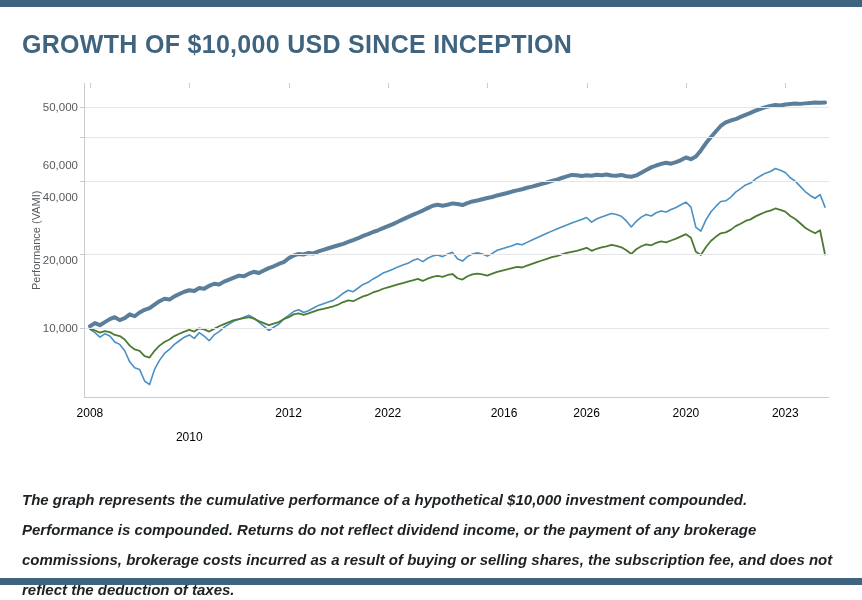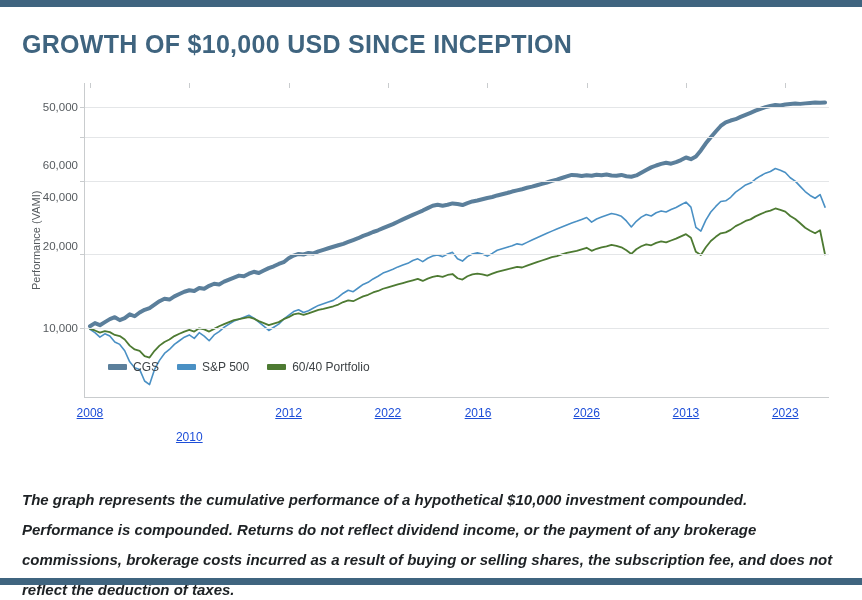--- a/index.html
+++ b/index.html
@@ -83,23 +83,22 @@
     left: -5px;
     width: 5px; height: 1px;
     background: #c9ccce;
   }
   .xtick {
     position: absolute;
     top: 100%;
     margin-top: 9px;
     transform: translateX(-50%);
     font-size: 12px;
-    color: #1d4ed8;
+    color: #000000;
     white-space: nowrap;
-    text-decoration: underline;
   }
   .xtickmark {
     position: absolute;
     top: 0;
     width: 1px; height: 5px;
     background: #c9ccce;
   }
   svg.series { position: absolute; left: 0; top: 0; overflow: visible; }
 
   .legend {
@@ -140,61 +139,47 @@
       <svg class="series" id="series-svg" width="745" height="315">
           <polyline points="4.97,246.40 9.93,249.68 14.90,254.21 19.87,250.79 24.83,253.06 29.80,258.95 34.77,261.40 39.73,267.78 44.70,278.86 49.67,284.86 54.63,286.42 59.60,297.99 64.57,301.54 69.53,286.42 74.50,277.41 79.47,270.44 84.43,266.47 89.40,261.40 94.37,257.74 99.33,254.21 104.30,251.92 109.27,255.38 114.23,249.68 119.20,253.06 124.17,257.74 129.13,251.92 134.10,248.57 139.07,244.27 144.03,241.15 149.00,238.12 153.97,236.15 158.93,234.21 163.90,232.31 168.87,235.17 173.83,239.12 178.80,243.22 183.77,247.48 188.73,244.27 193.70,241.15 198.67,236.15 203.63,232.31 208.60,228.60 213.57,226.79 218.53,229.51 223.50,227.69 228.47,225.02 233.43,222.41 238.40,220.70 243.37,219.03 248.33,217.37 253.30,214.15 258.27,210.24 263.23,207.22 268.20,208.72 273.17,205.01 278.13,201.42 283.10,199.32 288.07,195.92 293.03,193.27 298.00,190.05 302.97,188.17 307.93,186.31 312.90,183.89 317.87,182.11 322.83,180.36 327.80,177.50 332.77,175.83 337.73,178.64 342.70,175.27 347.67,173.09 352.63,172.01 357.60,173.63 362.57,170.95 367.53,169.37 372.50,175.83 377.47,178.07 382.43,173.63 387.40,170.95 392.37,169.89 397.33,170.95 402.30,173.09 407.27,170.42 412.23,167.30 417.20,165.77 422.17,164.27 427.13,162.78 432.10,160.84 437.07,161.81 442.03,159.40 447.00,157.05 451.97,154.75 456.93,152.50 461.90,150.29 466.87,148.13 471.83,146.01 476.80,143.93 481.77,141.90 486.73,139.90 491.70,138.32 496.67,136.39 501.63,134.49 506.60,139.11 511.57,136.01 516.53,134.12 521.50,132.26 526.47,130.43 531.43,131.52 536.40,133.37 541.37,137.94 546.33,143.93 551.30,138.32 556.27,134.12 561.23,131.52 566.20,133.00 571.17,129.71 576.13,127.92 581.10,128.99 586.07,126.52 591.03,124.44 596.00,121.73 600.97,119.09 605.93,124.10 610.90,144.35 615.87,148.13 620.83,137.16 625.80,128.99 630.77,123.42 635.73,118.45 640.70,117.80 645.67,114.32 650.63,109.15 655.60,105.64 660.57,101.98 665.53,100.05 670.50,96.04 675.47,92.94 680.43,90.17 685.40,88.44 690.37,85.55 695.33,87.23 700.30,89.43 705.27,94.74 710.23,98.16 715.20,103.37 720.17,108.56 725.13,112.46 730.10,115.26 735.07,111.55 740.03,124.10" fill="none" stroke="#4a90c4" stroke-width="1.6" stroke-linejoin="round" stroke-linecap="round"></polyline>
           <polyline points="4.97,245.86 9.93,247.48 14.90,249.68 19.87,248.03 24.83,249.12 29.80,251.92 34.77,253.06 39.73,256.55 44.70,262.64 49.67,266.47 54.63,267.78 59.60,273.17 64.57,274.57 69.53,267.78 74.50,262.64 79.47,258.95 84.43,256.55 89.40,253.06 94.37,250.79 99.33,248.57 104.30,246.94 109.27,248.57 114.23,245.33 119.20,246.40 124.17,248.57 129.13,245.86 134.10,243.22 139.07,241.15 144.03,239.12 149.00,237.13 153.97,236.15 158.93,235.17 163.90,234.21 168.87,235.66 173.83,238.12 178.80,240.13 183.77,242.18 188.73,240.64 193.70,239.12 198.67,236.15 203.63,234.21 208.60,231.37 213.57,230.44 218.53,231.84 223.50,230.44 228.47,228.60 233.43,226.79 238.40,225.90 243.37,224.58 248.33,223.27 253.30,221.55 258.27,219.03 263.23,217.37 268.20,218.20 273.17,215.75 278.13,213.35 283.10,211.79 288.07,209.48 293.03,207.97 298.00,205.74 302.97,204.28 307.93,202.84 312.90,201.42 317.87,200.02 322.83,198.63 327.80,197.27 332.77,195.92 337.73,197.95 342.70,195.58 347.67,193.93 352.63,192.95 357.60,193.93 362.57,191.97 367.53,191.01 372.50,195.25 377.47,196.59 382.43,193.27 387.40,191.33 392.37,190.69 397.33,191.33 402.30,192.62 407.27,190.69 412.23,188.79 417.20,187.55 422.17,186.31 427.13,185.10 432.10,183.89 437.07,184.49 442.03,182.70 447.00,180.94 451.97,179.21 456.93,177.50 461.90,175.83 466.87,174.17 471.83,173.09 476.80,171.48 481.77,169.89 486.73,168.85 491.70,167.81 496.67,166.28 501.63,164.77 506.60,167.81 511.57,165.77 516.53,164.27 521.50,163.28 526.47,161.81 531.43,162.78 536.40,164.27 541.37,167.30 546.33,170.95 551.30,166.28 556.27,163.28 561.23,161.32 566.20,162.29 571.17,159.88 576.13,158.46 581.10,159.40 586.07,157.52 591.03,155.66 596.00,153.39 600.97,151.17 605.93,154.75 610.90,168.85 615.87,172.01 620.83,164.27 625.80,157.98 630.77,153.84 635.73,150.29 640.70,149.42 645.67,146.85 650.63,143.11 655.60,140.69 660.57,137.94 665.53,136.39 670.50,133.37 675.47,131.16 680.43,128.99 685.40,127.57 690.37,125.47 695.33,126.87 700.30,128.63 705.27,133.00 710.23,136.01 715.20,140.29 720.17,144.76 725.13,147.70 730.10,150.29 735.07,147.28 740.03,171.48" fill="none" stroke="#4d7a32" stroke-width="1.8" stroke-linejoin="round" stroke-linecap="round"></polyline>
           <polyline points="4.97,243.22 9.93,240.13 14.90,242.18 19.87,239.12 24.83,236.15 29.80,234.21 34.77,237.13 39.73,235.17 44.70,231.37 49.67,233.25 54.63,229.51 59.60,226.79 64.57,225.02 69.53,221.55 74.50,218.20 79.47,215.75 84.43,216.56 89.40,213.35 94.37,211.01 99.33,208.72 104.30,207.22 109.27,207.97 114.23,205.01 119.20,205.74 124.17,202.84 129.13,200.72 134.10,201.42 139.07,198.63 144.03,196.59 149.00,194.59 153.97,192.62 158.93,193.27 163.90,190.69 168.87,188.79 173.83,190.05 178.80,187.55 183.77,185.10 188.73,183.30 193.70,180.94 198.67,179.21 203.63,175.27 208.60,172.55 213.57,170.95 218.53,171.48 223.50,169.89 228.47,170.42 233.43,168.33 238.40,166.79 243.37,165.27 248.33,163.77 253.30,162.29 258.27,160.84 263.23,158.93 268.20,157.05 273.17,155.21 278.13,152.94 283.10,151.17 288.07,148.99 293.03,147.28 298.00,145.18 302.97,143.11 307.93,141.09 312.90,138.72 317.87,136.39 322.83,134.12 327.80,131.89 332.77,129.71 337.73,127.57 342.70,125.13 347.67,122.74 352.63,121.73 357.60,122.74 362.57,121.73 367.53,120.41 372.50,121.07 377.47,122.07 382.43,120.08 387.40,118.45 392.37,117.48 397.33,116.20 402.30,114.94 407.27,114.01 412.23,112.46 417.20,111.25 422.17,110.04 427.13,108.56 432.10,107.38 437.07,106.22 442.03,104.79 447.00,103.65 451.97,102.25 456.93,100.87 461.90,99.51 466.87,97.89 471.83,96.57 476.80,94.99 481.77,93.45 486.73,91.92 491.70,92.17 496.67,92.94 501.63,92.17 506.60,92.68 511.57,91.67 516.53,92.17 521.50,91.42 526.47,92.43 531.43,92.68 536.40,91.92 541.37,93.19 546.33,93.70 551.30,92.43 556.27,89.67 561.23,86.99 566.20,84.37 571.17,82.50 576.13,80.90 581.10,79.77 586.07,80.67 591.03,79.09 596.00,77.10 600.97,74.49 605.93,76.22 610.90,73.43 615.87,67.44 620.83,60.27 625.80,54.25 630.77,48.55 635.73,42.99 640.70,39.38 645.67,37.55 650.63,36.19 655.60,33.82 660.57,31.79 665.53,29.80 670.50,27.71 675.47,25.79 680.43,24.18 685.40,22.98 690.37,21.93 695.33,22.58 700.30,21.53 705.27,21.01 710.23,20.50 715.20,20.88 720.17,20.37 725.13,19.98 730.10,19.60 735.07,19.72 740.03,19.47" fill="none" stroke="#5b7f9b" stroke-width="4" stroke-linejoin="round" stroke-linecap="round"></polyline>
         </svg>
     <div class="gridline" style="top: 245.328px;"></div>
         <div class="ytickmark" style="top: 245.328px;"></div>
         <div class="ytick" style="top: 245.328px; margin-left: 24px;">10,000</div>
         <div class="gridline" style="top: 171.477px;"></div>
         <div class="ytickmark" style="top: 171.477px;"></div>
-        <div class="ytick" style="top: 163px;">20,000</div>
+        <div class="ytick" style="top: 177px;">20,000</div>
         <div class="gridline" style="top: 97.6257px;"></div>
         <div class="ytickmark" style="top: 97.6257px;"></div>
         <div class="ytick" style="top: 114px; text-align: center;">40,000</div>
         <div class="gridline" style="top: 54.4257px;"></div>
         <div class="ytickmark" style="top: 54.4257px;"></div>
         <div class="ytick" style="top: 54.4257px; margin-top: 28px;">60,000</div>
         <div class="gridline" style="top: 23.7747px;"></div>
         <div class="ytickmark" style="top: 23.7747px;"></div>
         <div class="ytick" style="top: 23.7747px;">50,000</div>
         <div class="xtickmark" style="left: 4.96667px;"></div>
         <div class="xtick" style="left: 4.96667px;">2008</div>
         <div class="xtickmark" style="left: 104.3px;"></div>
         <div class="xtick" style="left: 104.3px; margin-top: 33px;">2010</div>
         <div class="xtickmark" style="left: 203.633px;"></div>
         <div class="xtick" style="left: 203.633px;">2012</div>
         <div class="xtickmark" style="left: 302.967px;"></div>
         <div class="xtick" style="left: 302.967px;">2022</div>
         <div class="xtickmark" style="left: 402.3px;"></div>
-        <div class="xtick" style="left: 393px;">2016</div>
+        <div class="xtick" style="left: 419px;">2016</div>
         <div class="xtickmark" style="left: 501.633px;"></div>
         <div class="xtick" style="left: 501.633px;">2026</div>
         <div class="xtickmark" style="left: 600.967px;"></div>
-        <div class="xtick" style="left: 600.967px;">2013</div>
+        <div class="xtick" style="left: 600.967px;">2020</div>
         <div class="xtickmark" style="left: 700.3px;"></div>
         <div class="xtick" style="left: 700.3px;">2023</div>
       </div>
   </div>
 
-  <div class="legend" id="legend">
-      <div class="legend-item">
-        <div class="legend-swatch" style="background: rgb(91, 127, 155);"></div>
-        <div class="legend-label">CGS</div>
-      </div>
-      <div class="legend-item">
-        <div class="legend-swatch" style="background: rgb(74, 144, 196);"></div>
-        <div class="legend-label">S&amp;P 500</div>
-      </div>
-      <div class="legend-item">
-        <div class="legend-swatch" style="background: rgb(77, 122, 50);"></div>
-        <div class="legend-label">60/40 Portfolio</div>
-      </div>
-    </div>
 
   <div class="footnote">The graph represents the cumulative performance of a hypothetical $10,000 investment compounded. Performance is compounded. Returns do not reflect dividend income, or the payment of any brokerage commissions, brokerage costs incurred as a result of buying or selling shares, the subscription fee, and does not reflect the deduction of taxes.</div>
 
 </div>
 
 <div class="bottom-rule"></div>
 
 </body></html>

